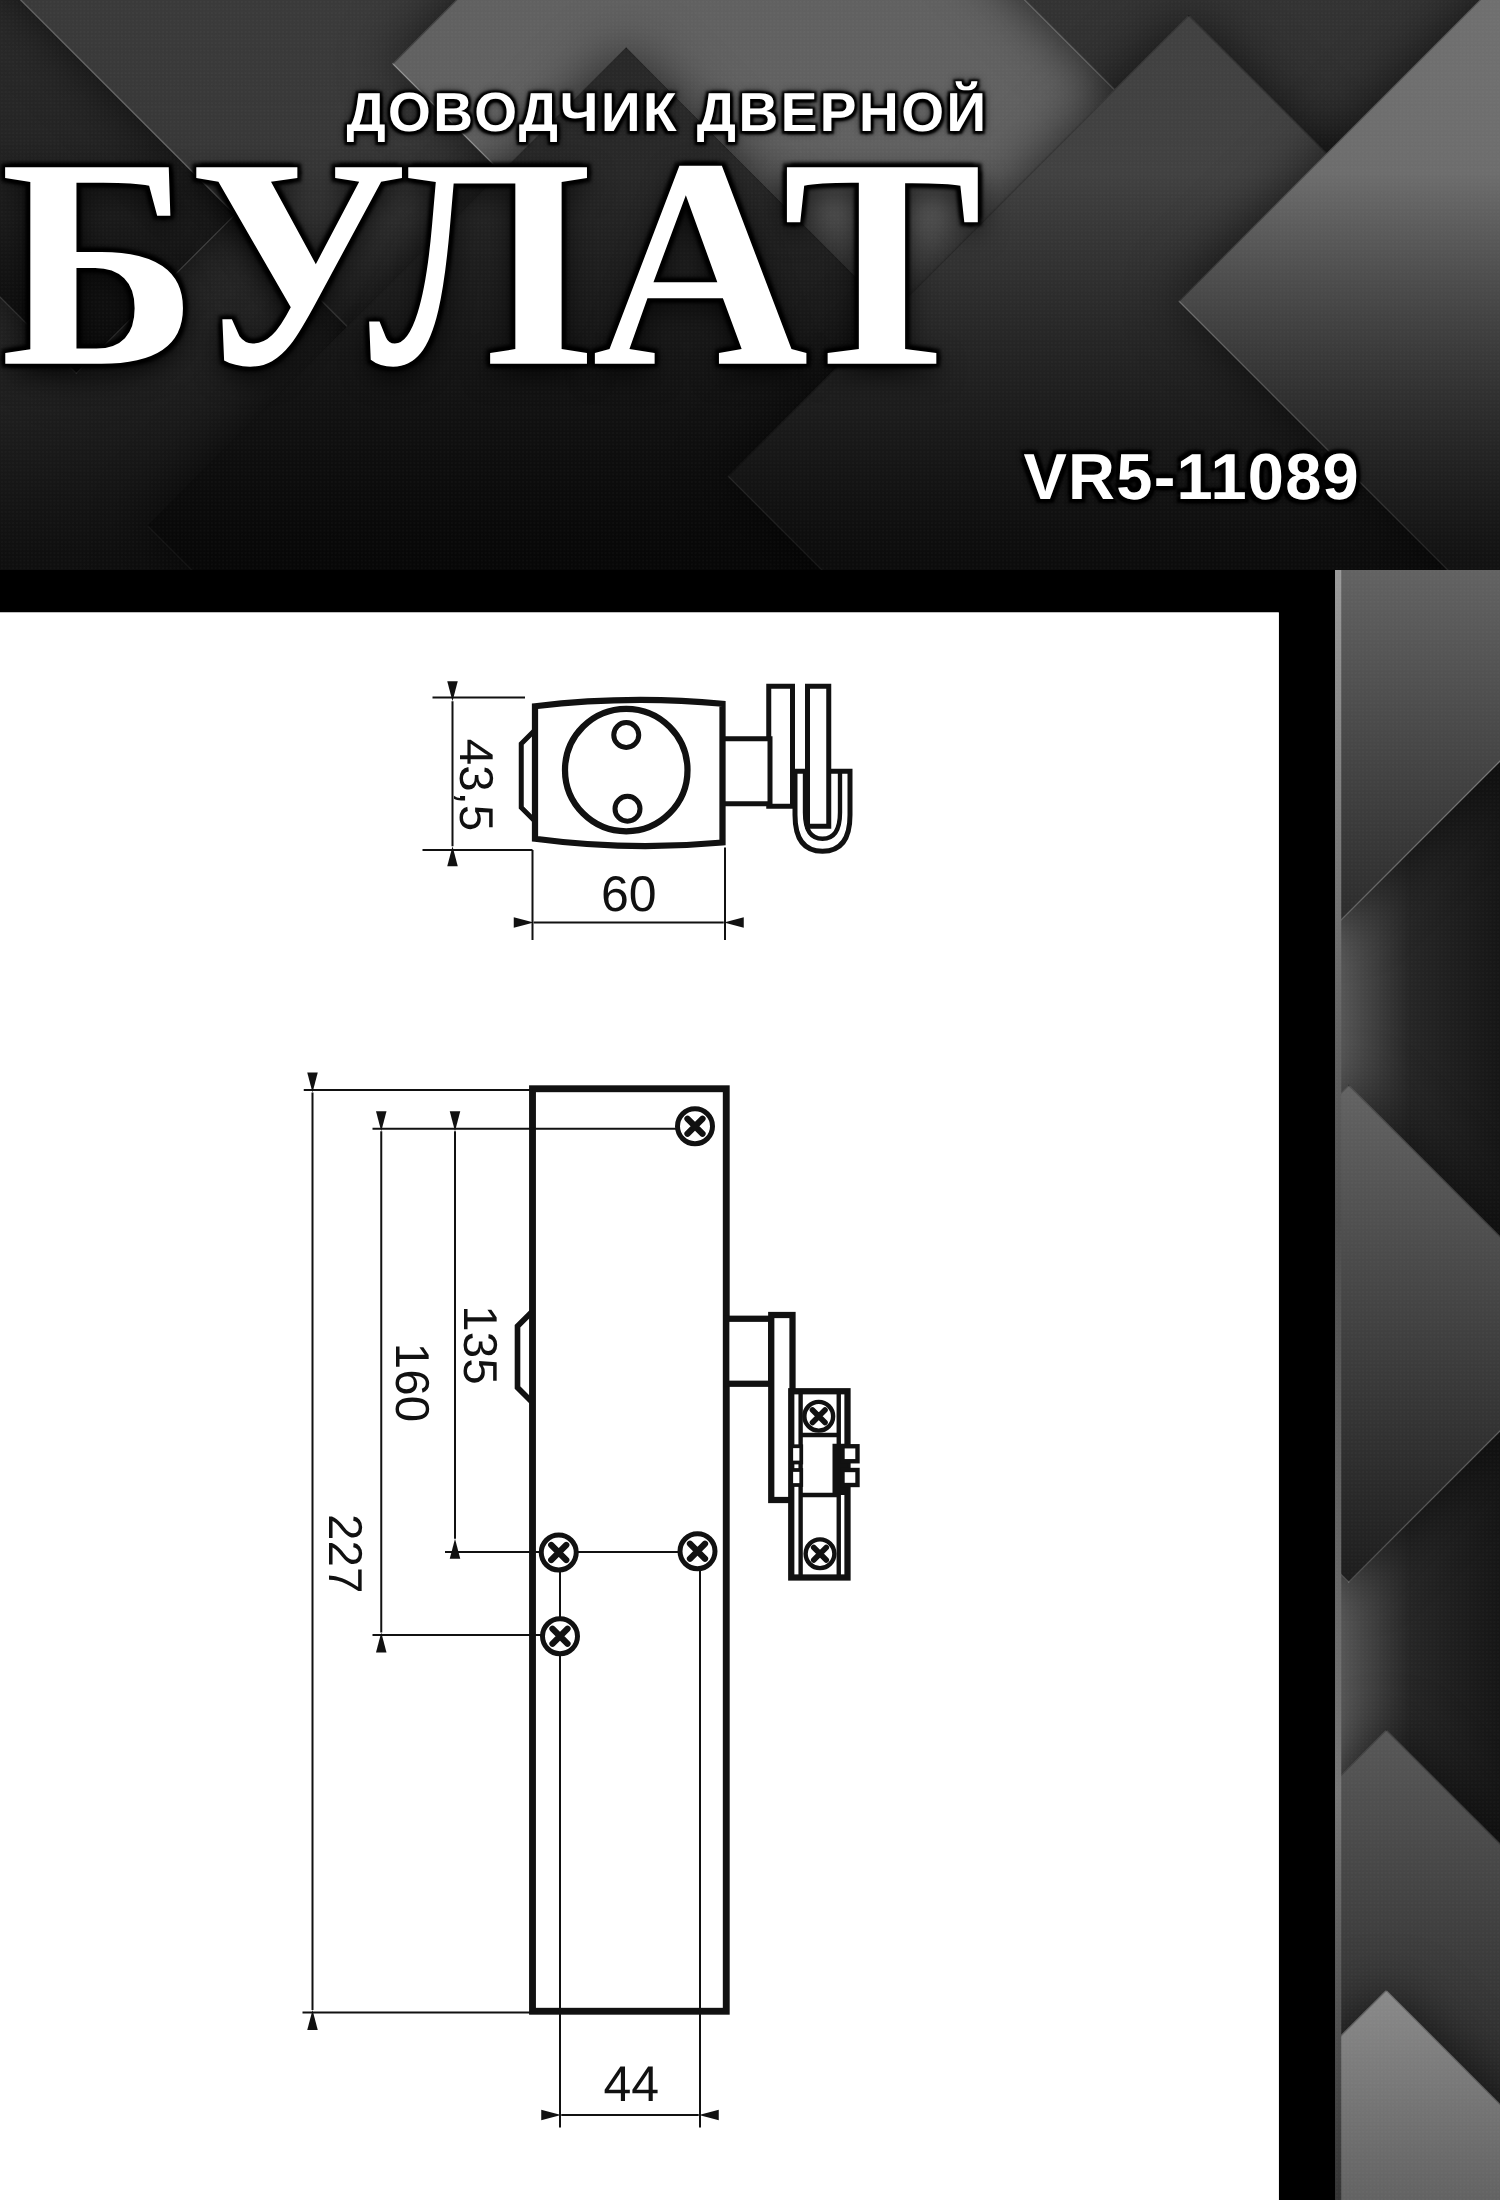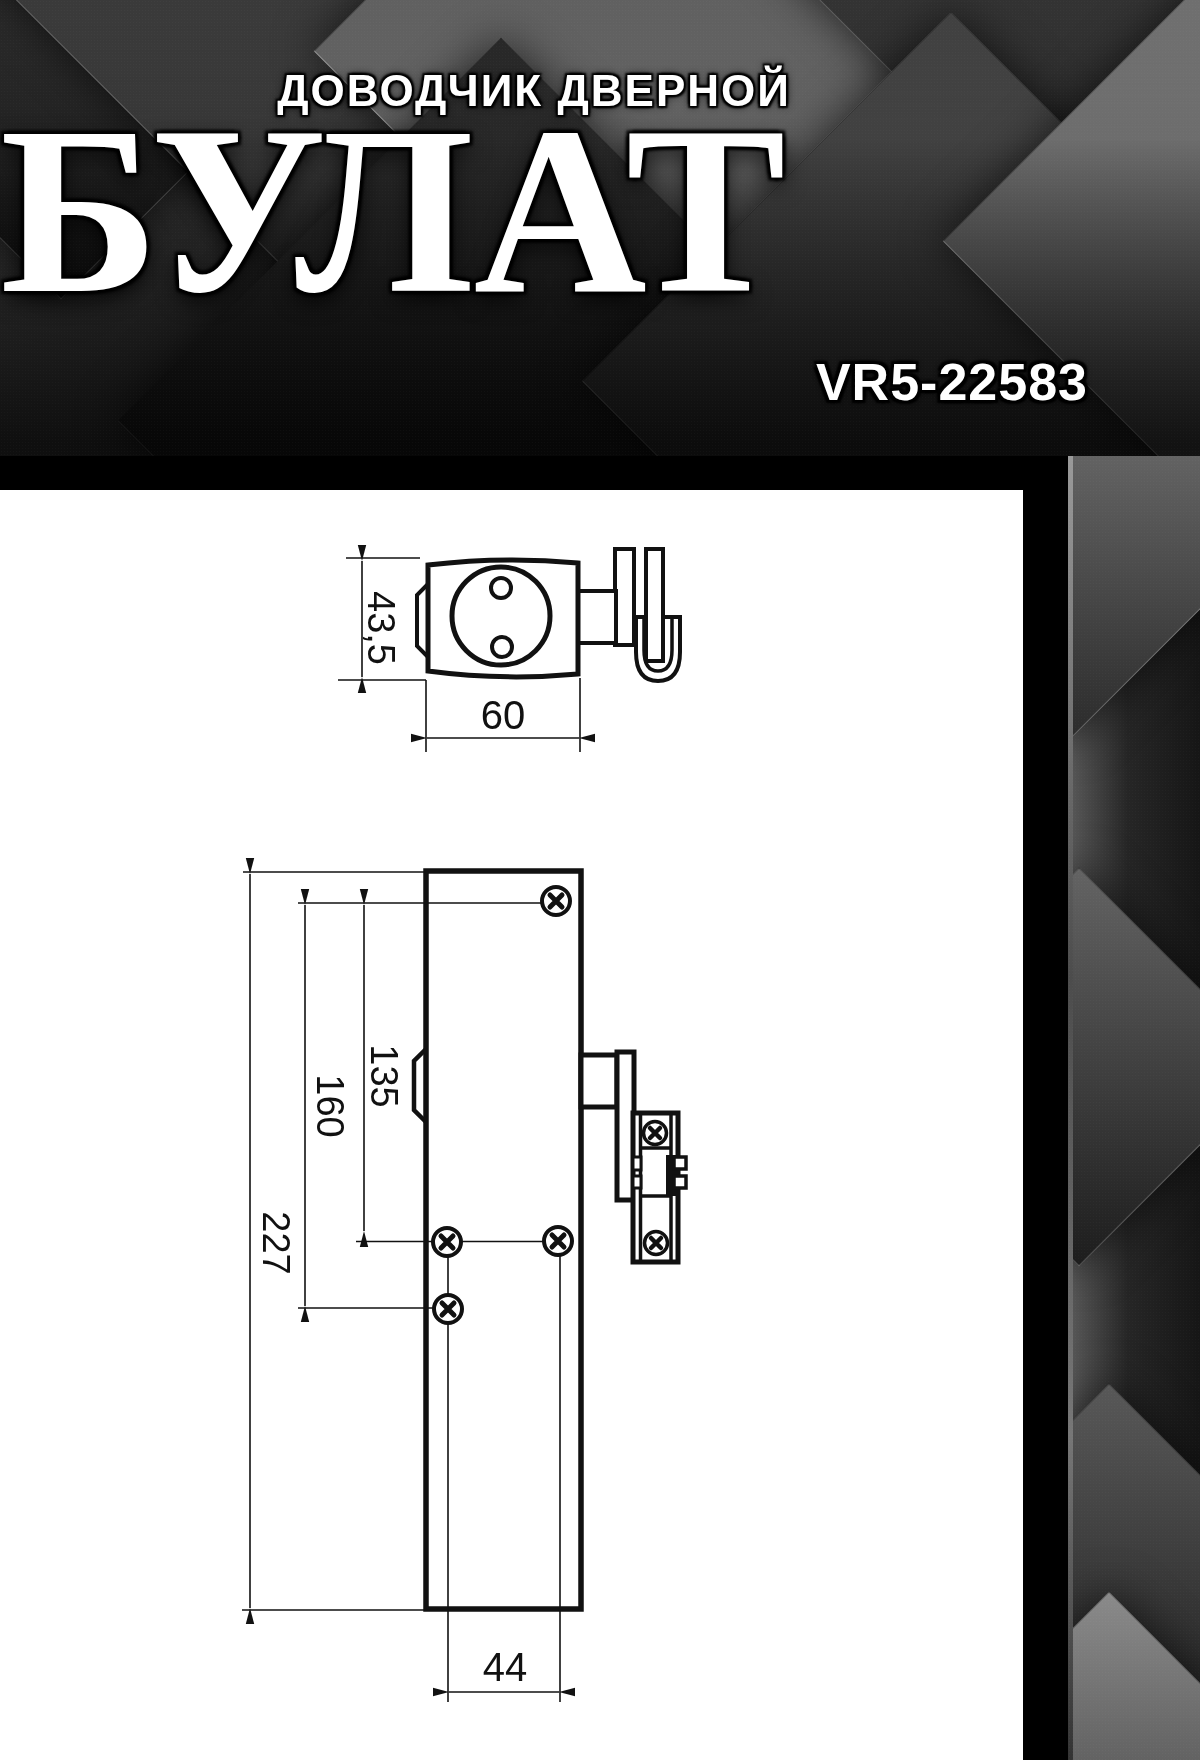--- a/index.html
+++ b/index.html
@@ -62,21 +62,21 @@
     <div class="panel p2"></div>
     <div class="panel p3"></div>
     <div class="panel p4"></div>
     <div class="panel p5"></div>
     <div class="panel p6"></div>
     <div class="panel p7"></div>
     <div class="header-fade"></div>
     <div class="noise"></div>
     <div class="subtitle">ДОВОДЧИК ДВЕРНОЙ</div>
     <div class="brand">БУЛАТ</div>
-    <div class="model">VR5-22583</div>
+    <div class="model">VR5-11089</div>
   </div>
 
   <div class="right-strip">
     <div class="panel s1"></div>
     <div class="panel s2"></div>
     <div class="panel s3"></div>
     <div class="panel s4"></div>
     <div class="strip-edge"></div>
     <div class="noise"></div>
   </div>

